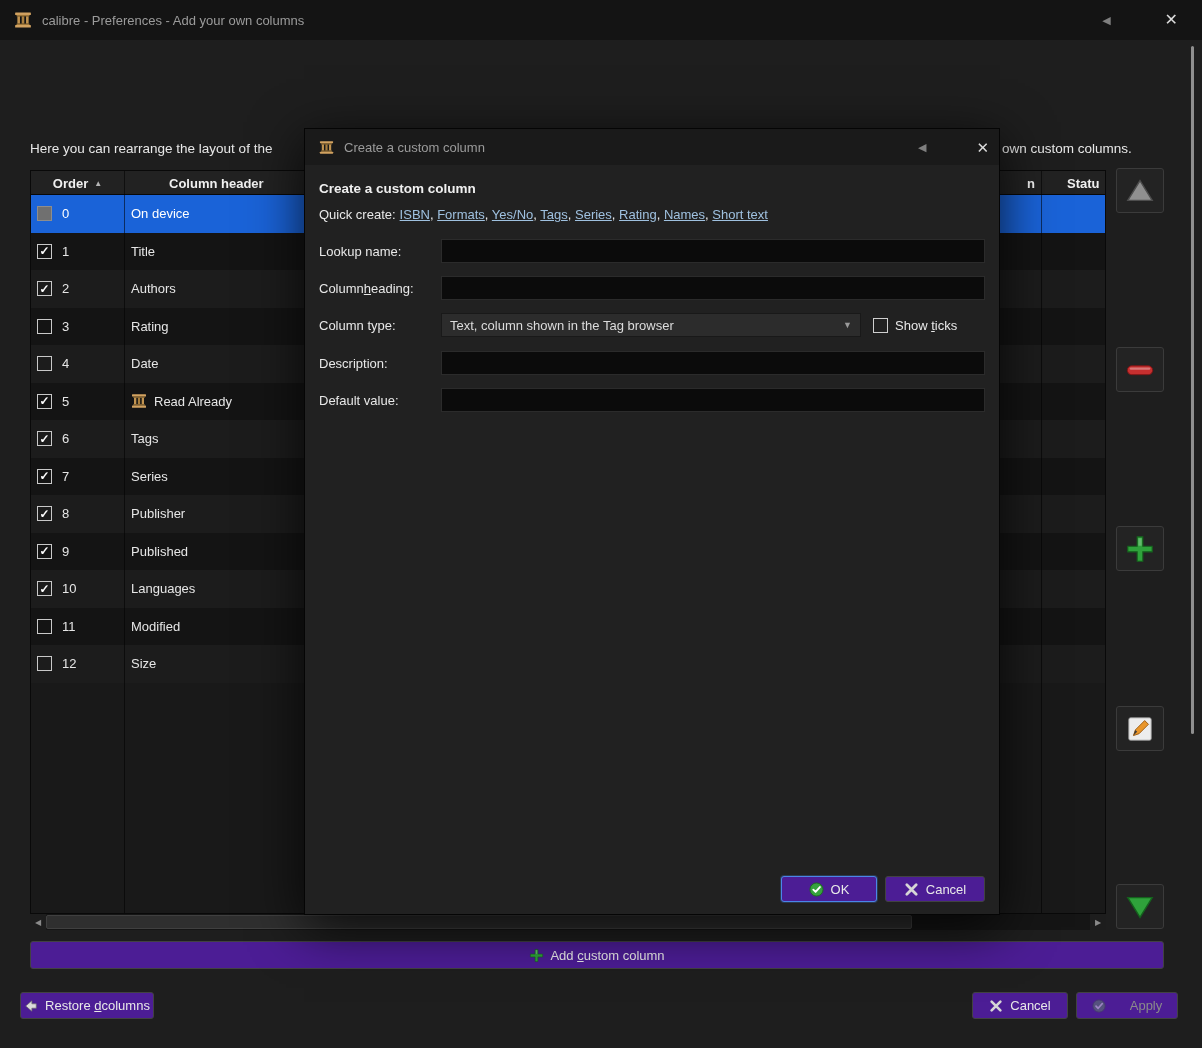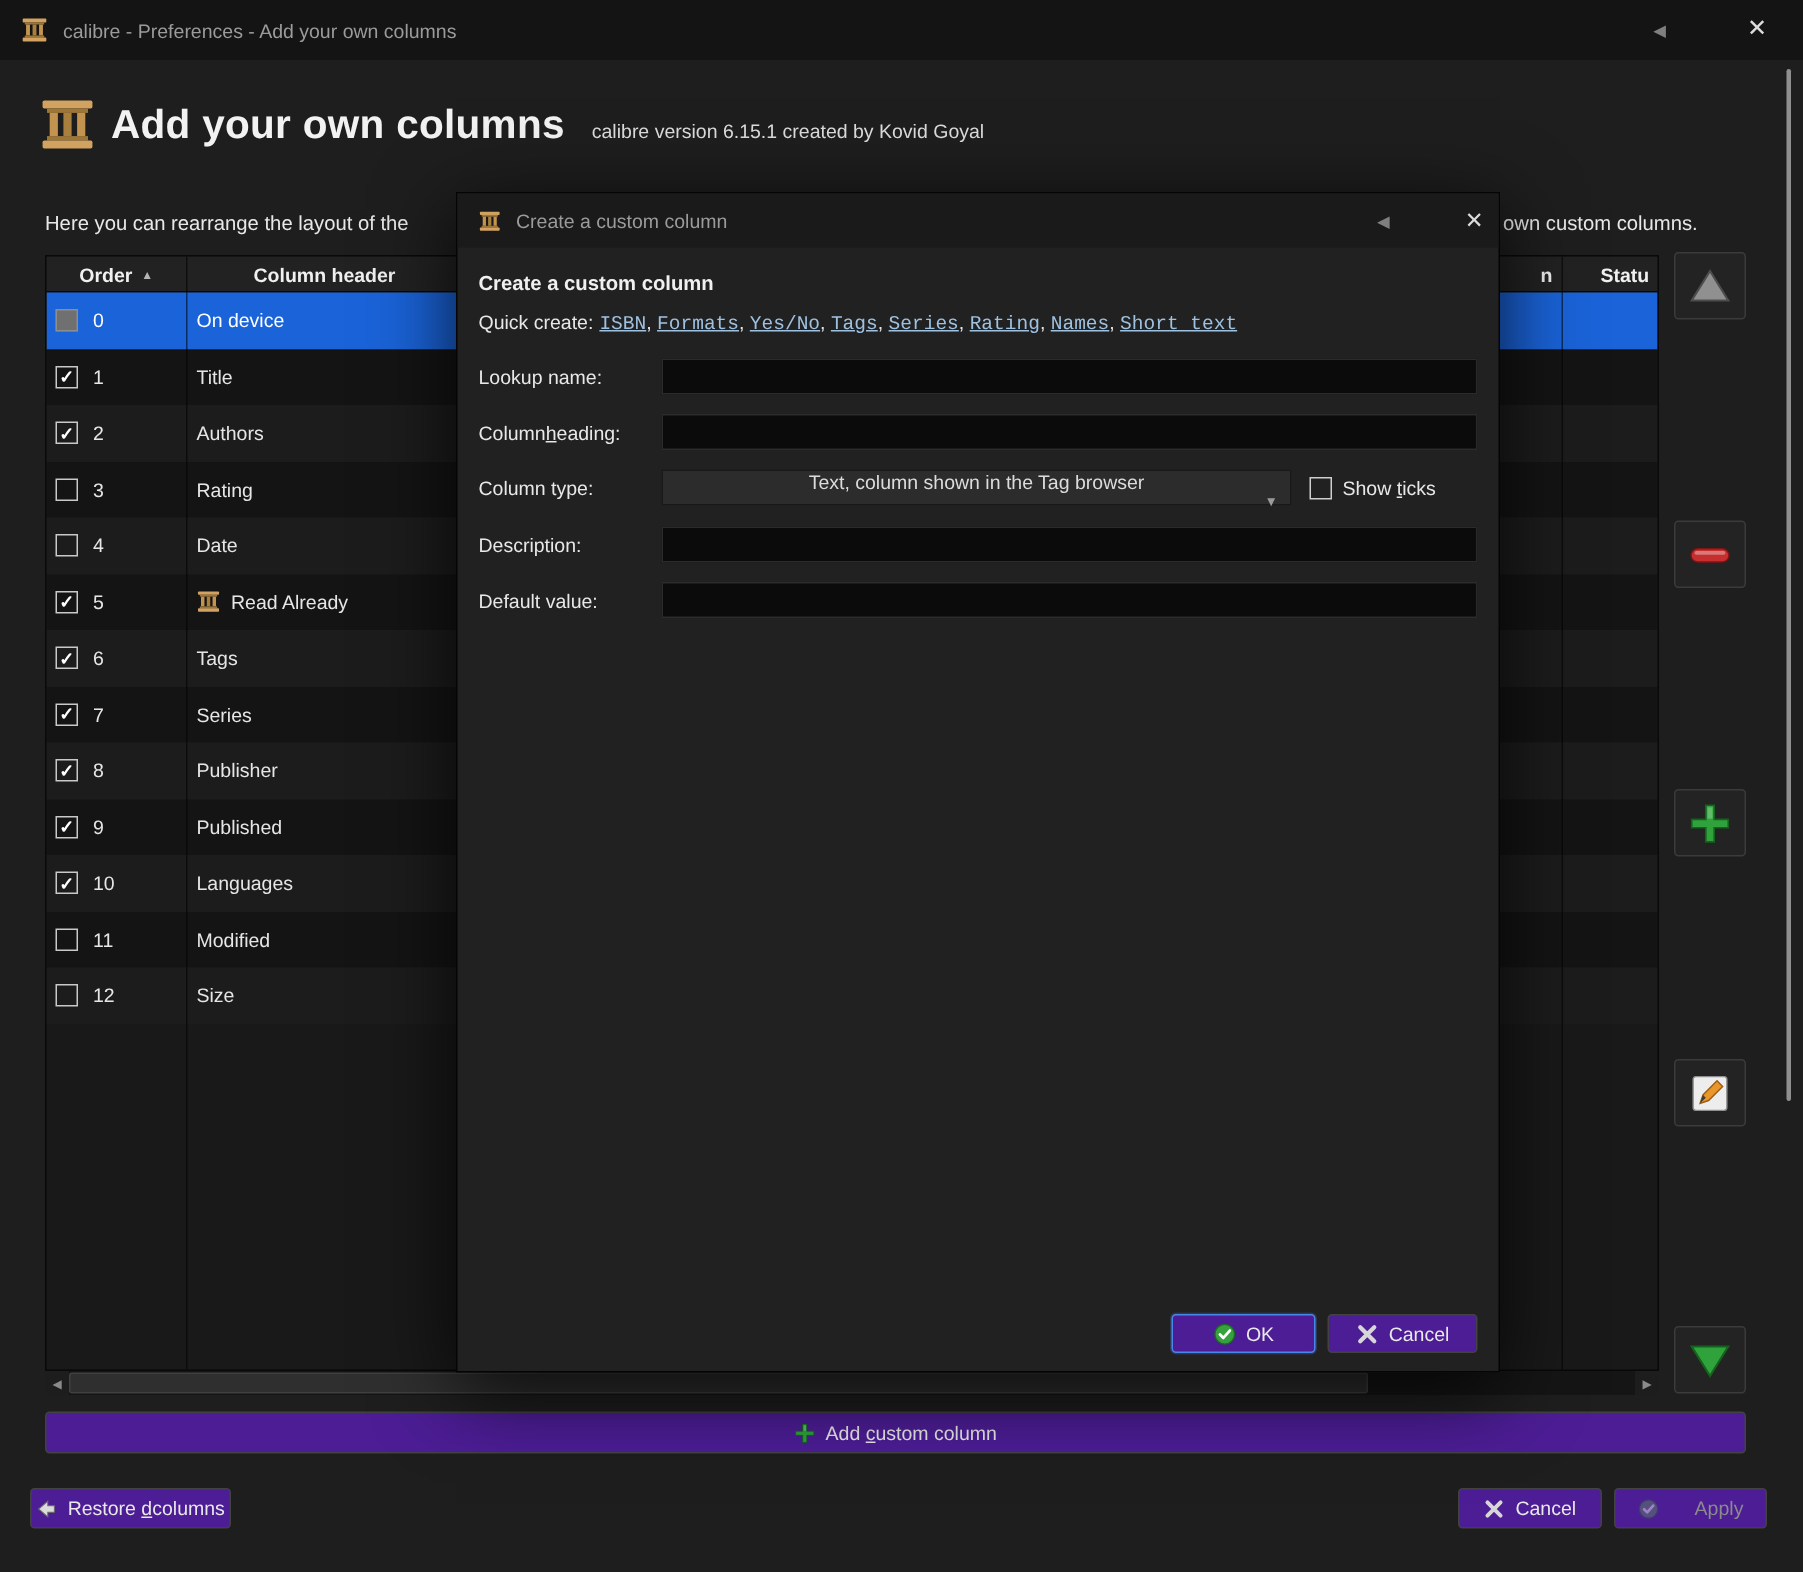--- a/index.html
+++ b/index.html
@@ -91,28 +91,28 @@
             border:1px solid #050505; box-shadow:0 12px 50px rgba(0,0,0,.78); z-index:20; }
   .dlg-titlebar { height:36px; background:#1a1a1a; display:flex; align-items:center; padding:0 10px 0 14px; }
   .dlg-titlebar svg { width:15px; height:15px; }
   .dlg-title { margin-left:10px; color:#9b9b9b; flex:1; }
   .dlg-back { color:#7f7f7f; font-size:11px; margin-right:50px; cursor:default; }
   .dlg-close { color:#dcdcdc; font-size:15px; line-height:1; cursor:default; }
   .dlg-body { position:relative; height:751px; }
   .dlg-heading { position:absolute; left:14px; top:16px; font-weight:bold; color:#f0f0f0; font-size:13.5px; }
   .quick-row { position:absolute; left:14px; top:42px; color:#e8e8e8; }
   .quick-label { margin-right:4px; }
-  .quick-row a.qlink { color:var(--link,#9fc1e0); text-decoration:underline; cursor:pointer;font-family:Liberation Mono, monospace; }
+  .quick-row a.qlink { color:var(--link,#9fc1e0); text-decoration:underline; cursor:pointer; }
   .frm-label { position:absolute; left:14px; height:24px; display:flex; align-items:center; color:#e8e8e8; }
   .frm-input { position:absolute; left:136px; width:544px; height:24px; background:#0b0b0b;
                border:1px solid #2b2b2b; color:#e8e8e8; padding:0 6px; font:inherit; outline:none; }
   .r1 { top:74px; } .r2 { top:111px; } .r3 { top:148px; } .r4 { top:186px; } .r5 { top:223px; }
   .combo { position:absolute; left:136px; top:148px; width:420px; height:24px; background:#2c2c2c;
            border:1px solid #191919; color:#dcdcdc; display:flex; align-items:center;
-           padding:0 8px; cursor:pointer;flex-direction:column; }
+           padding:0 8px; cursor:pointer; }
   .combo-arrow { margin-left:auto; color:#9a9a9a; font-size:9px; }
   .ticks-wrap { position:absolute; left:568px; top:148px; height:24px; display:flex;
                 align-items:center; gap:7px; color:#e8e8e8; }
   .chk { width:15px; height:15px; border:1px solid #cfcfcf; background:transparent; cursor:pointer; }
   .dlg-btn { position:absolute; top:711px; height:26px; }
   .ok-btn { left:476px; width:96px; border:1px solid var(--ok-border,#4a86e8);
             box-shadow:0 0 0 1px rgba(74,134,232,.25); }
   .dlg-cancel { left:580px; width:100px; }
   .dlg-btn svg { width:15px; height:15px; }
 </style>
@@ -166,29 +166,20 @@
 
   <div class="titlebar">
     <svg class="ticon">
         <use href="#pillar"></use>
       </svg>
     <span class="win-title">calibre - Preferences - Add your own columns</span>
     <span class="tb-back">◀</span>
     <span class="tb-close">✕</span>
   </div>
 
-  <div class="page-header">
-    <svg class="hicon">
-        <use href="#pillar"></use>
-      </svg>
-    <span class="title-group">
-      <span class="page-title">Add your own columns</span>
-      <span class="page-subtitle">calibre version 6.15.1 created by Kovid Goyal</span>
-    </span>
-  </div>
 
   <div class="intro-left">Here you can rearrange the layout of the</div>
   <div class="intro-right">own custom columns.</div>
 
   <div class="table">
     <div class="thead">
       <div class="th-order">
         <span>Order</span>
         <span class="sort-ind">▲</span>
       </div>

